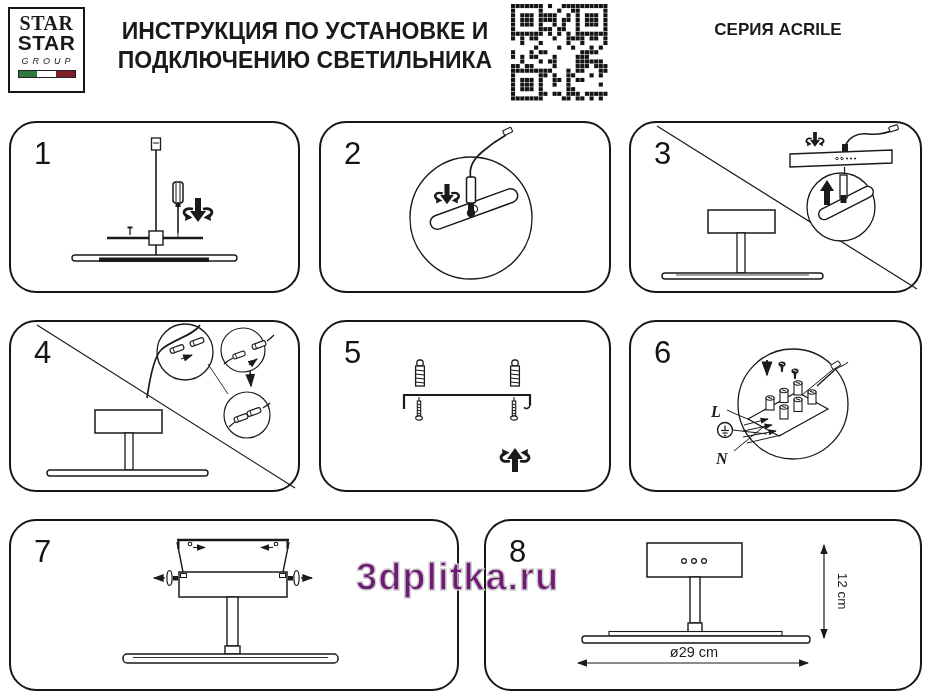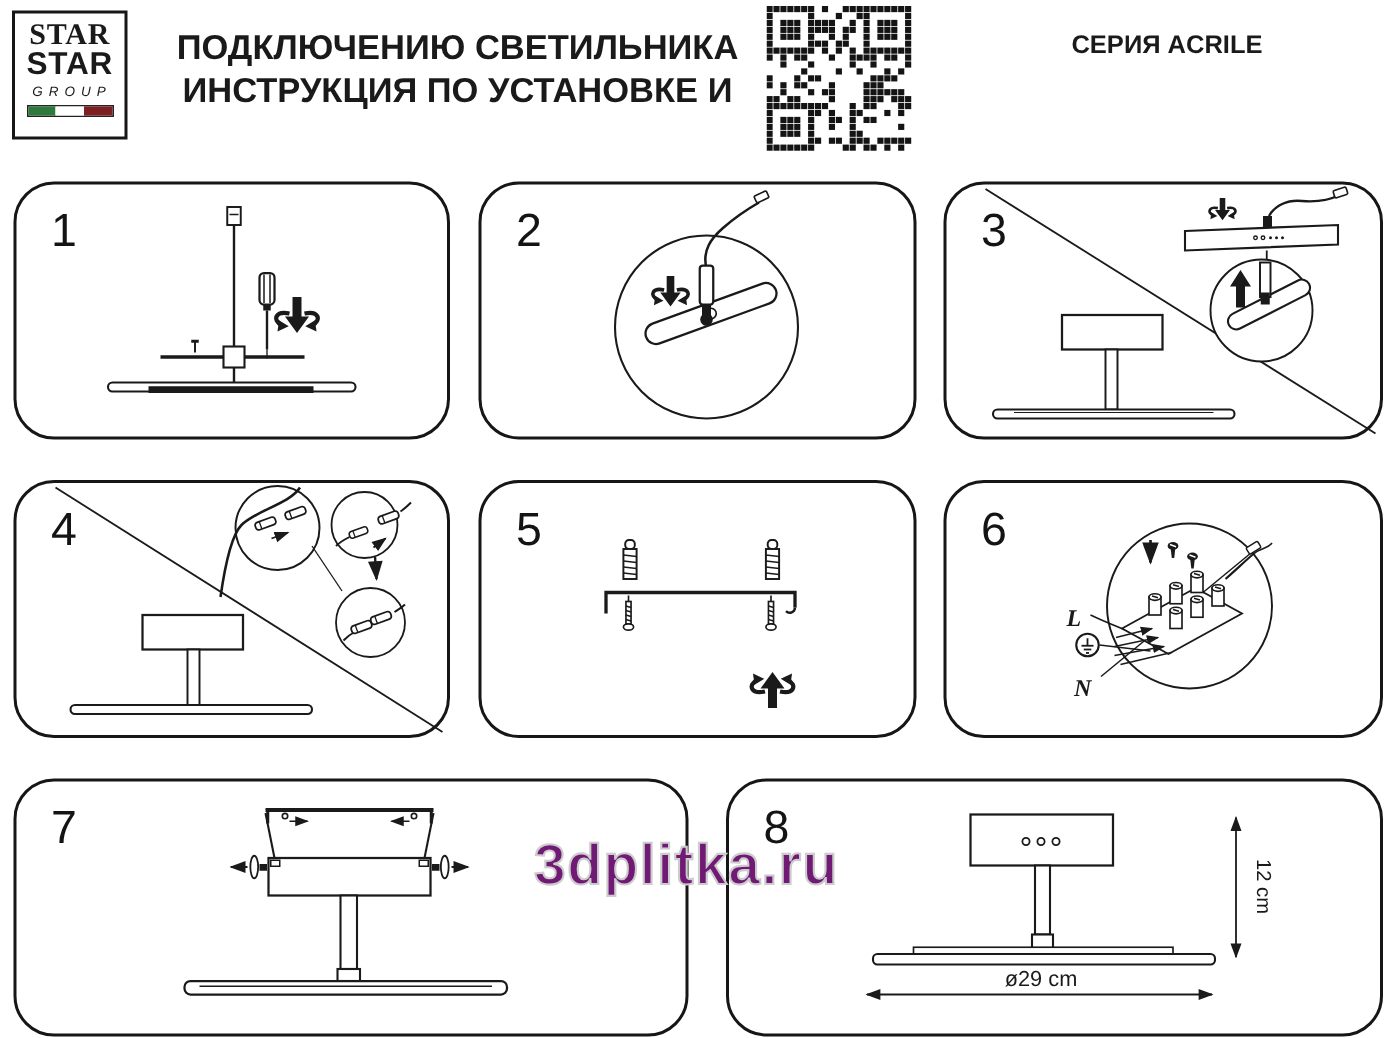--- a/index.html
+++ b/index.html
@@ -80,22 +80,22 @@
     <div class="logo-l2">STAR</div>
     <div class="logo-l3">GROUP</div>
     <div class="logo-flag">
       <div id="flag-g" style="background: rgb(46, 122, 60);"></div>
       <div id="flag-w" style="background: rgb(255, 255, 255);"></div>
       <div id="flag-r" style="background: rgb(125, 32, 36);"></div>
     </div>
   </div>
 
   <div class="main-title">
+    <div>ИНСТРУКЦИЯ ПО УСТАНОВКЕ И</div>
     <div>ПОДКЛЮЧЕНИЮ СВЕТИЛЬНИКА</div>
-    <div>ИНСТРУКЦИЯ ПО УСТАНОВКЕ И</div>
   </div>
 
   <div class="qr-wrap">
     <svg id="qr" width="97" height="97" viewBox="0 0 93 93">
         <rect width="93" height="93" fill="#fff"></rect>
         <g fill="#141414">
           <rect x="0.00" y="0.00" width="3.93" height="3.93"></rect>
           <rect x="4.43" y="0.00" width="3.93" height="3.93"></rect>
           <rect x="8.86" y="0.00" width="3.93" height="3.93"></rect>
           <rect x="13.29" y="0.00" width="3.93" height="3.93"></rect>

